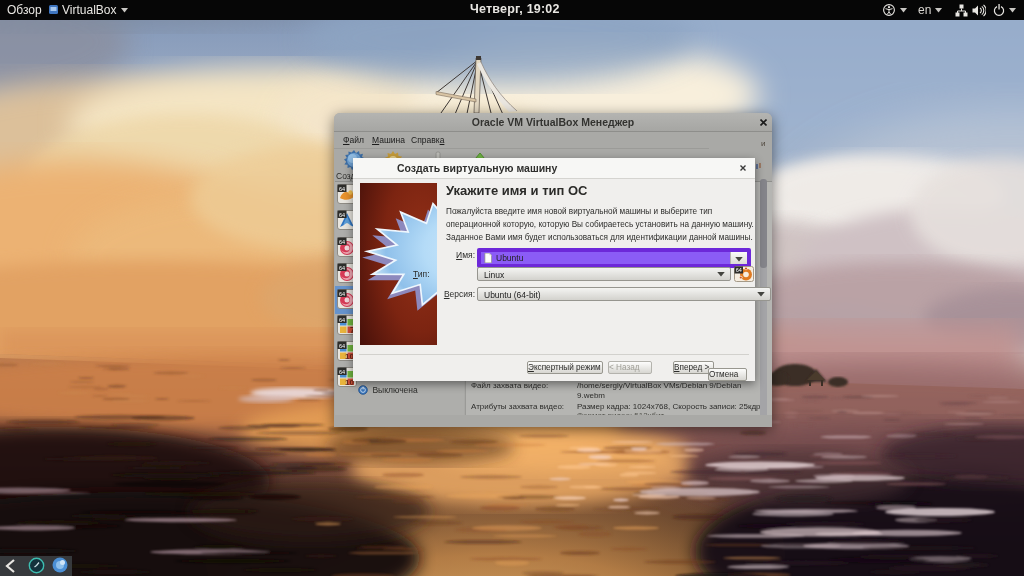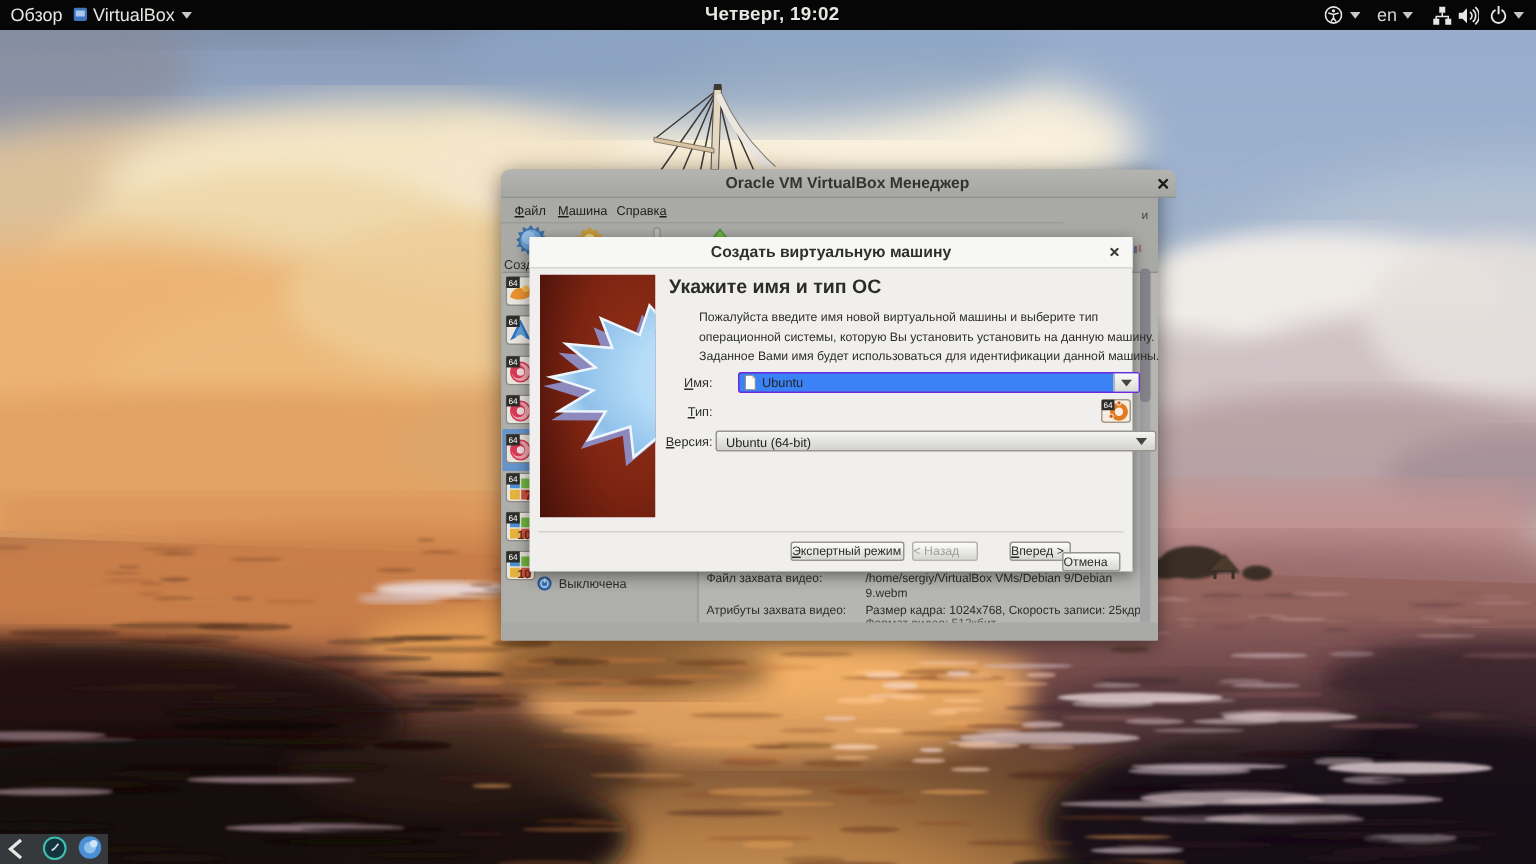--- a/index.html
+++ b/index.html
@@ -440,21 +440,21 @@
  <ellipse cx="777" cy="379" rx="12" ry="7" filter="url(#b1)"></ellipse>
  <path d="M806,382 L816,369 L827,382 Z" filter="url(#b1)"></path>
  <rect x="809" y="378" width="2" height="8"></rect>
  <rect x="821" y="378" width="2" height="8"></rect>
  <ellipse cx="838" cy="382" rx="10" ry="5" filter="url(#b1)"></ellipse>
 </g>
 <path d="M807,380 L816,371 L825,380 Z" fill="#4a3b2c"></path>
 </svg>
 
 <div id="mainwin" class="abs" style="left:334px;top:113px;width:438px;height:314px;background:#a9a9a6;border-radius:6px 6px 2px 2px;box-shadow:0 3px 14px rgba(0,0,0,0.5);">
-  <div class="abs" style="left:0;top:0;width:438px;height:18px;background:linear-gradient(#b4b4b1,#a6a6a3);border-bottom:1px solid #8e8e8b;border-radius:6px 6px 0 0;padding-left:12px;">
+  <div class="abs" style="left:0;top:0;width:438px;height:18px;background:linear-gradient(#b4b4b1,#a6a6a3);border-bottom:1px solid #8e8e8b;border-radius:6px 6px 0 0;">
     <div style="text-align:center;font-size:10.5px;font-weight:bold;color:#333330;line-height:18px;">Oracle VM VirtualBox Менеджер</div>
     <svg class="abs" style="right:5px;top:6px" width="7" height="7" viewBox="0 0 7 7">
           <path d="M0.5,0.5 L6.5,6.5 M6.5,0.5 L0.5,6.5" stroke="#1c1c1c" stroke-width="1.6"></path>
         </svg>
   </div>
   <div class="abs" style="left:0;top:19px;width:348px;height:16px;font-size:8.5px;color:#1c1c1c;border-bottom:1px solid #9b9b98;padding-left:27px;">
     <span class="abs" style="left:9px;top:3px;"><u>Ф</u>айл</span>
     <span class="abs" style="left:38px;top:3px;"><u>М</u>ашина</span>
     <span class="abs" style="left:77px;top:3px;">Справк<u>а</u></span>
     <span class="abs" style="left:427px;top:7px;font-size:8px;color:#50483e;">и</span>
@@ -570,21 +570,21 @@
           <circle cx="5.5" cy="5.5" r="2.6" fill="none" stroke="#cfe0f2" stroke-width="1"></circle>
           <rect x="5" y="1.8" width="1.2" height="3" fill="#cfe0f2"></rect>
         </svg>
     <span style="font-size:8.5px;color:#2e2e2c;">Выключена</span>
   </div>
   <div class="abs" style="left:0;top:302px;width:438px;height:12px;background:#a9a9a6;"></div>
 </div>
 
 <div id="dialog" class="abs" style="left:353px;top:158px;width:402px;height:223px;background:#f0efed;border-radius:3px 3px 0 0;box-shadow:0 3px 10px rgba(0,0,0,0.45);">
   <div class="abs" style="left:0;top:0;width:402px;height:20px;background:#f7f7f5;border-bottom:1px solid #d5d4d0;">
-    <div style="text-align:center;font-size:10.5px;font-weight:bold;color:#2f2f2d;line-height:20px;">Создать виртуальную машину</div>
+    <div style="font-size:10.5px;font-weight:bold;color:#2f2f2d;line-height:20px;padding-left:44px;">Создать виртуальную машину</div>
     <svg class="abs" style="right:9px;top:7px" width="6" height="6" viewBox="0 0 6 6">
           <path d="M0.5,0.5 L5.5,5.5 M5.5,0.5 L0.5,5.5" stroke="#3a3a3a" stroke-width="1.4"></path>
         </svg>
   </div>
   <svg class="abs" style="left:7px;top:25px" width="77" height="162" viewBox="0 0 77 162">
     <defs>
       <radialGradient id="redg" cx="0.8" cy="0.42" r="1">
         <stop offset="0" stop-color="#943118"></stop>
         <stop offset="0.5" stop-color="#7c2411"></stop>
         <stop offset="1" stop-color="#45100a"></stop>
@@ -594,37 +594,43 @@
         <stop offset="0.55" stop-color="#b4dbf7"></stop>
         <stop offset="0.9" stop-color="#8fc0ea"></stop>
         <stop offset="1" stop-color="#b4d8f2"></stop>
       </radialGradient>
     </defs>
     <rect width="77" height="162" fill="url(#redg)"></rect>
     <polygon points="162.8,75.6 132.9,81.9 152.7,97.8 121.8,95.0 129.3,114.8 103.5,103.6 97.0,123.4 81.5,105.9 62.4,121.8 60.2,101.5 32.2,110.3 43.8,91.3 12.5,91.2 35.6,77.2 7.2,68.4 37.1,62.1 17.3,46.2 48.2,49.0 40.7,29.2 66.5,40.4 73.0,20.6 88.5,38.1 107.6,22.2 109.8,42.5 137.8,33.7 126.2,52.7 157.5,52.8 134.4,66.8" fill="#8d89bd" transform="translate(-5,6)"></polygon>
     <polygon points="162.8,75.6 132.9,81.9 152.7,97.8 121.8,95.0 129.3,114.8 103.5,103.6 97.0,123.4 81.5,105.9 62.4,121.8 60.2,101.5 32.2,110.3 43.8,91.3 12.5,91.2 35.6,77.2 7.2,68.4 37.1,62.1 17.3,46.2 48.2,49.0 40.7,29.2 66.5,40.4 73.0,20.6 88.5,38.1 107.6,22.2 109.8,42.5 137.8,33.7 126.2,52.7 157.5,52.8 134.4,66.8" fill="url(#starg)" stroke="#eef6fd" stroke-width="1.7"></polygon>
   </svg>
   <div class="abs" style="left:93px;top:25px;font-size:13px;font-weight:bold;color:#2b2b29;">Укажите имя и тип ОС</div>
-  <div class="abs" style="left:93px;top:47px;font-size:8.2px;line-height:13px;color:#2d2d2b;margin-left:20px;">
+  <div class="abs" style="left:93px;top:47px;font-size:8.2px;line-height:13px;color:#2d2d2b;">
     <div style="white-space:nowrap;">Пожалуйста введите имя новой виртуальной машины и выберите тип</div>
-    <div style="white-space:nowrap;">операционной системы, которую Вы установить установить на данную машину.</div>
+    <div style="white-space:nowrap;">операционной которую, которую Вы собираетесь установить на данную машину.</div>
     <div style="white-space:nowrap;">Заданное Вами имя будет использоваться для идентификации данной машины.</div>
   </div>
   <div class="abs" style="left:60px;top:92px;width:62px;text-align:right;font-size:8.5px;color:#2d2d2b;"><u>И</u>мя:</div>
-  <div class="abs" style="left:139px;top:90px;width:266px;height:12px;background:#3b82f6;border:1px solid #6d28d9;border-radius:2px;">
+  <div class="abs" style="left:124px;top:90px;width:266px;height:12px;background:#8b5cf6;border:4px solid #6d28d9;border-radius:2px;">
     <svg class="abs" style="left:3px;top:1px" width="8" height="10" viewBox="0 0 9 11">
           <path d="M1,0 h5 l2.5,2.5 V11 H1 Z" fill="#fdfdfb" stroke="#8a8a85" stroke-width="0.8"></path>
           <path d="M6,0 l2.5,2.5 H6 Z" fill="#d8d8d2"></path>
         </svg>
     <span class="abs" style="left:15px;top:1px;font-size:8.5px;color:#222;">Ubuntu</span>
     <div class="abs" style="right:0;top:0;width:16px;height:12px;border-left:1px solid #b5b4ae;background:linear-gradient(#fafaf8,#dcdbd6);"><svg width="8" height="5" style="margin:4px 4px" viewBox="0 0 9 6">
             <path d="M0,0 h9 l-4.5,5.5Z" fill="#44443f"></path>
           </svg></div>
   </div>
-  <div class="abs" style="left:60px;top:111px;width:62px;text-align:right;font-size:8.5px;color:#2d2d2b;"><u>Т</u>ип:</div>
+  <div class="abs" style="left:60px;top:111px;width:62px;font-size:8.5px;color:#2d2d2b;"><u>Т</u>ип:</div>
+  <div class="abs" style="left:124px;top:109px;width:252px;height:12px;background:linear-gradient(#f4f4f2,#d3d2cd);border:1px solid #96958f;border-radius:2px;">
+    <span class="abs" style="left:6px;top:1.5px;font-size:8.5px;color:#222;">Linux</span>
+    <svg class="abs" style="right:5px;top:4px" width="8" height="5" viewBox="0 0 9 6">
+          <path d="M0,0 h9 l-4.5,5.5Z" fill="#44443f"></path>
+        </svg>
+  </div>
   <div class="abs" style="left:36px;top:131px;width:86px;text-align:right;font-size:8.5px;color:#2d2d2b;"><u>В</u>ерсия:</div>
   <div class="abs" style="left:124px;top:129px;width:252px;height:12px;background:linear-gradient(#f4f4f2,#d3d2cd);border:1px solid #96958f;border-radius:2px;padding-left:40px;">
     <span class="abs" style="left:6px;top:1.5px;font-size:8.5px;color:#222;">Ubuntu (64-bit)</span>
     <svg class="abs" style="right:5px;top:4px" width="8" height="5" viewBox="0 0 9 6">
           <path d="M0,0 h9 l-4.5,5.5Z" fill="#44443f"></path>
         </svg>
   </div>
   <svg class="abs" style="left:381px;top:108px" width="20" height="16" viewBox="0 0 20 16">
     <rect x="0.5" y="0.5" width="19" height="15" rx="2" fill="#f6ede0" stroke="#a59a88"></rect>
     <circle cx="12" cy="8.5" r="6" fill="#e07b22"></circle>

